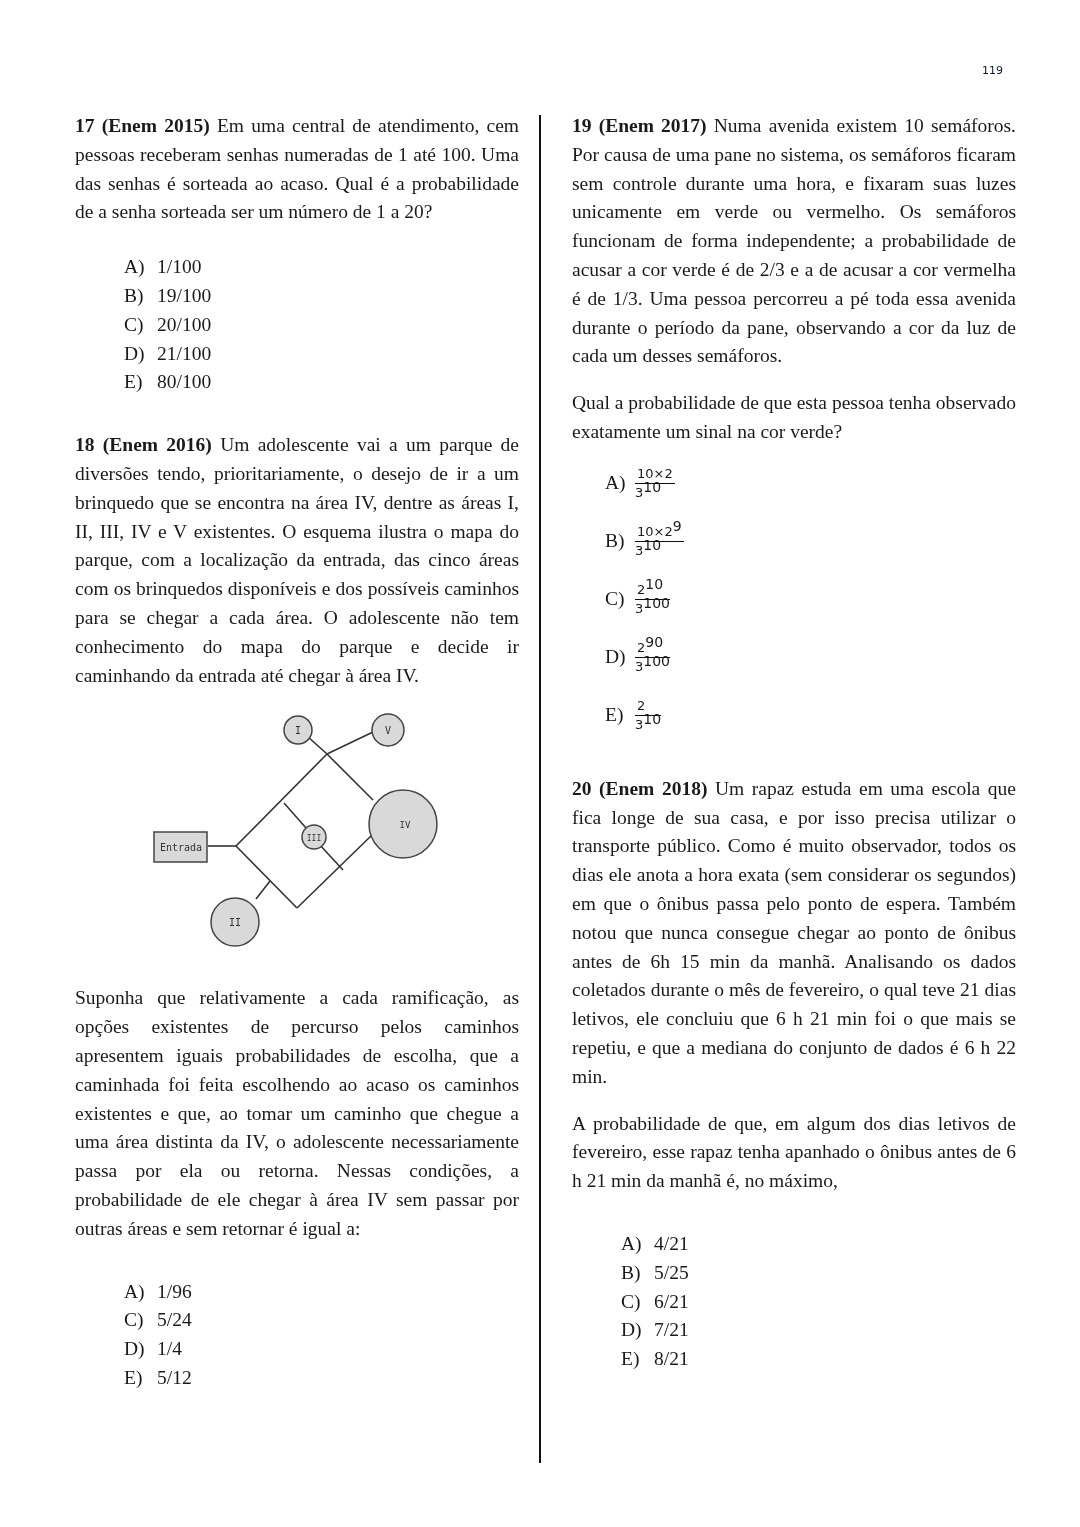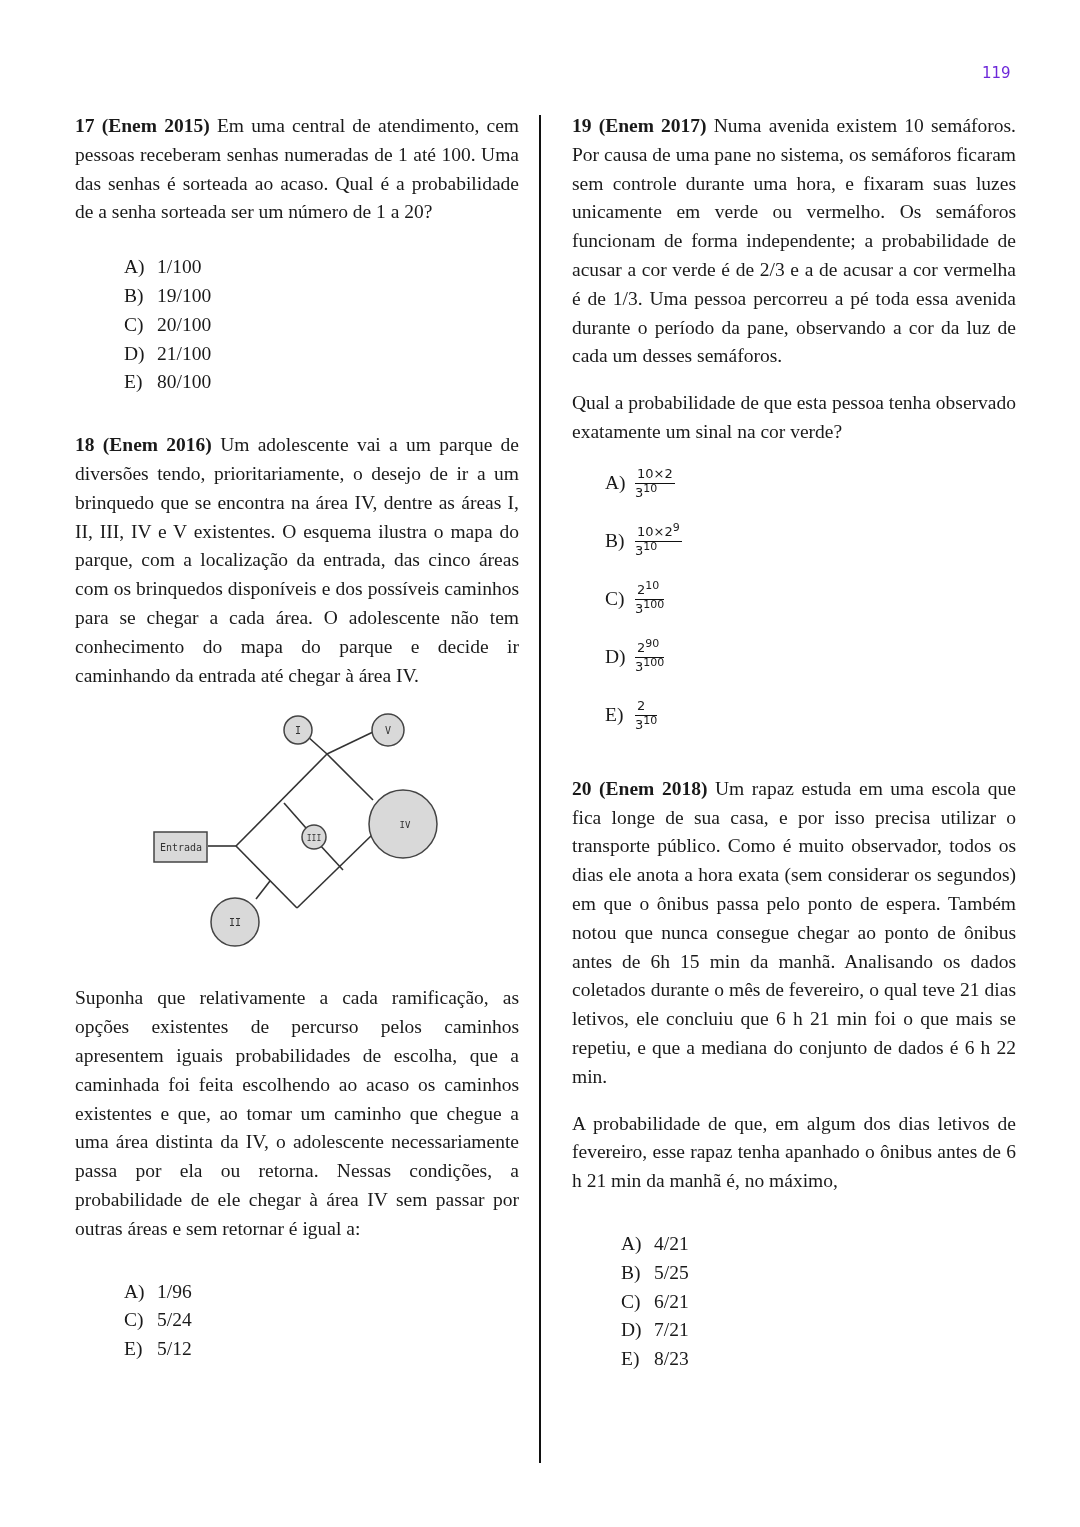--- a/index.html
+++ b/index.html
@@ -1,36 +1,36 @@
 <!DOCTYPE html>
 <html><head>
 <meta charset="utf-8">
 <style>
   html, body { margin: 0; padding: 0; background: #ffffff; }
   body { width: 1080px; height: 1527px; position: relative; overflow: hidden;
          font-family: "Liberation Serif", serif; color: #1a1a1a; }
-  .page-number { position: absolute; left: 982px; top: 64px; font-family: "DejaVu Sans", sans-serif; font-size: 15px; color: #6d28d9; text-align: right; }
+  .page-number { position: absolute; left: 982px; top: 64px; font-family: "DejaVu Sans", sans-serif; font-size: 11px; color: #0f172a; text-align: right; }
   .col { position: absolute; top: 112px; width: 444px; font-size: 19.5px; line-height: 28.8px; }
   .col-left { left: 75px; }
   .col-right { left: 572px; }
   .divider { position: absolute; left: 539px; top: 115px; width: 2px; height: 1348px; background: #111; }
   .para { text-align: justify; margin: 0; }
   .para b { font-weight: bold; }
   .options { list-style: none; margin: 16px; padding: 0 0 0 33px; }
   .options li { height: 28.8px; }
   .opt-letter { display: inline-block; width: 33px; }
   .gap-s { height: 10px; }
   .gap-m { height: 18px; }
   .diagram { position: relative; width: 444px; height: 260px; }
   .frac-opt { display: flex; align-items: center; height: 58px; padding-left: 33px; }
   .frac-opt .opt-letter { width: 30px; font-size: 19.5px; }
   .frac { display: inline-flex; flex-direction: column; font-family: "DejaVu Sans", sans-serif; font-size: 13px; line-height: 16px; }
   .frac .num { padding: 0 2px 1px; border-bottom: 1.5px solid #111; }
   .frac .den { padding-top: 1px; }
-  sup { font-size: 11px; vertical-align: 5px; line-height: 0; }
+  sup { font-size: 14px; vertical-align: 5px; line-height: 0; }
 </style>
 </head>
 <body>
 
 <div class="page-number">119</div>
 <div class="divider"></div>
 
 <div class="col col-left">
   <section>
     <p class="para"><b>17 (Enem 2015)</b><span> Em uma central de atendimento, cem pessoas receberam senhas numeradas de 1 até 100. Uma das senhas é sorteada ao acaso. Qual é a probabilidade de a senha sorteada ser um número de 1 a 20?</span></p>
@@ -90,20 +90,21 @@
           <text x="313" y="26">V</text>
         </g>
       </svg>
     </div>
     <div style="height:16px"></div>
     <p class="para">Suponha que relativamente a cada ramificação, as opções existentes de percurso pelos caminhos apresentem iguais probabilidades de escolha, que a caminhada foi feita escolhendo ao acaso os caminhos existentes e que, ao tomar um caminho que chegue a uma área distinta da IV, o adolescente necessariamente passa por ela ou retorna. Nessas condições, a probabilidade de ele chegar à área IV sem passar por outras áreas e sem retornar é igual a:</p>
     <div class="gap-m"></div>
     <ul class="options">
       <li><span class="opt-letter">A)</span><span>1/96</span></li>
       <li><span class="opt-letter">C)</span><span>5/24</span></li>
+      <li><span class="opt-letter">D)</span><span>1/4</span></li>
       <li><span class="opt-letter">E)</span><span>5/12</span></li>
     </ul>
   </section>
 </div>
 
 <div class="col col-right">
   <section>
     <p class="para"><b>19 (Enem 2017)</b><span> Numa avenida existem 10 semáforos. Por causa de uma pane no sistema, os semáforos ficaram sem controle durante uma hora, e fixaram suas luzes unicamente em verde ou vermelho. Os semáforos funcionam de forma independente; a probabilidade de acusar a cor verde é de 2/3 e a de acusar a cor vermelha é de 1/3. Uma pessoa percorreu a pé toda essa avenida durante o período da pane, observando a cor da luz de cada um desses semáforos.</span></p>
     <div class="gap-m"></div>
     <p class="para">Qual a probabilidade de que esta pessoa tenha observado exatamente um sinal na cor verde?</p>
@@ -152,16 +153,16 @@
   <section>
     <p class="para"><b>20 (Enem 2018)</b><span> Um rapaz estuda em uma escola que fica longe de sua casa, e por isso precisa utilizar o transporte público. Como é muito observador, todos os dias ele anota a hora exata (sem considerar os segundos) em que o ônibus passa pelo ponto de espera. Também notou que nunca consegue chegar ao ponto de ônibus antes de 6h 15 min da manhã. Analisando os dados coletados durante o mês de fevereiro, o qual teve 21 dias letivos, ele concluiu que 6 h 21 min foi o que mais se repetiu, e que a mediana do conjunto de dados é 6 h 22 min.</span></p>
     <div class="gap-m"></div>
     <p class="para">A probabilidade de que, em algum dos dias letivos de fevereiro, esse rapaz tenha apanhado o ônibus antes de 6 h 21 min da manhã é, no máximo,</p>
     <div class="gap-m"></div>
     <ul class="options">
       <li><span class="opt-letter">A)</span><span>4/21</span></li>
       <li><span class="opt-letter">B)</span><span>5/25</span></li>
       <li><span class="opt-letter">C)</span><span>6/21</span></li>
       <li><span class="opt-letter">D)</span><span>7/21</span></li>
-      <li><span class="opt-letter">E)</span><span>8/23</span></li>
+      <li><span class="opt-letter">E)</span><span>8/21</span></li>
     </ul>
   </section>
 </div>
 
 </body></html>

